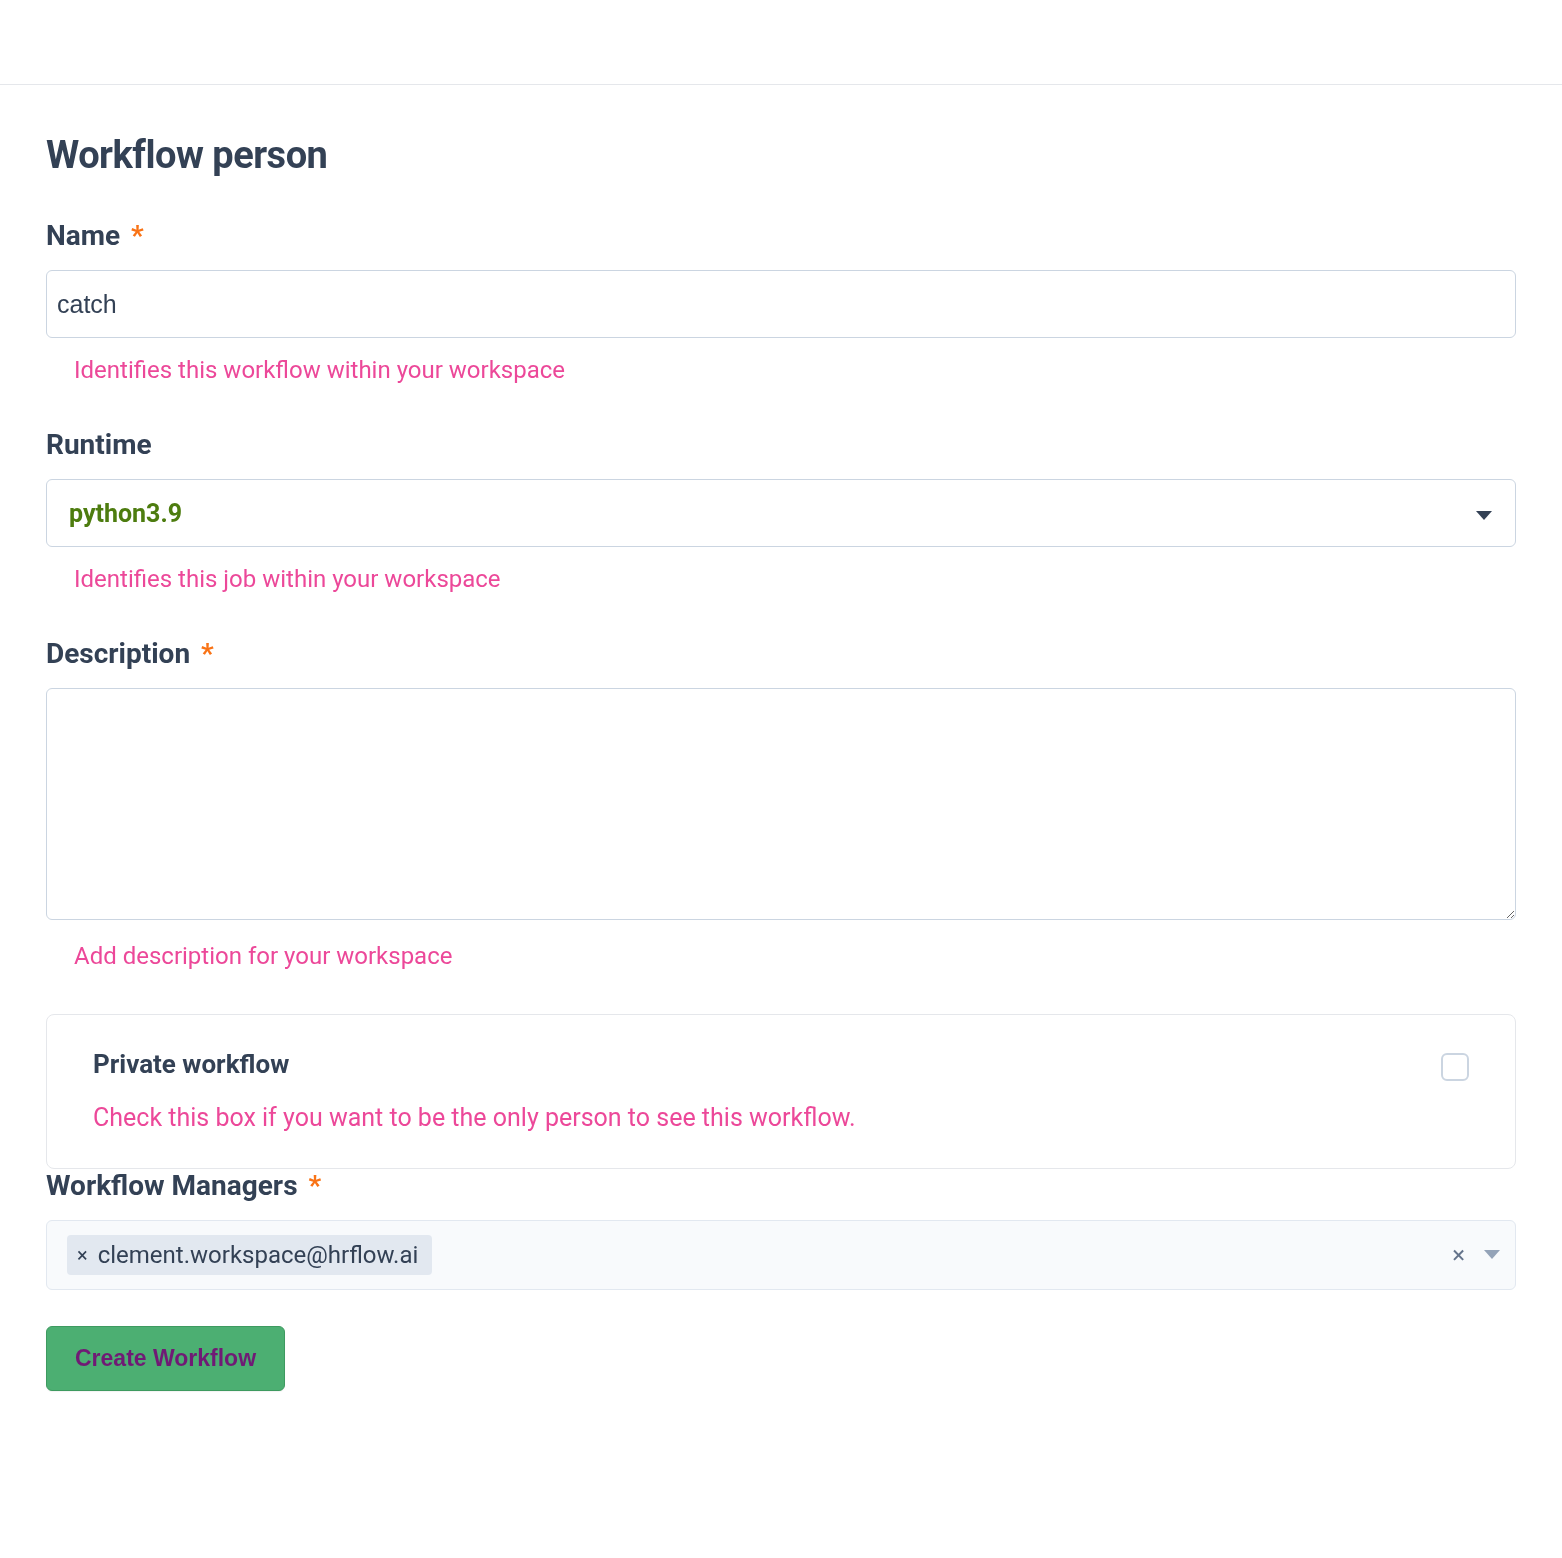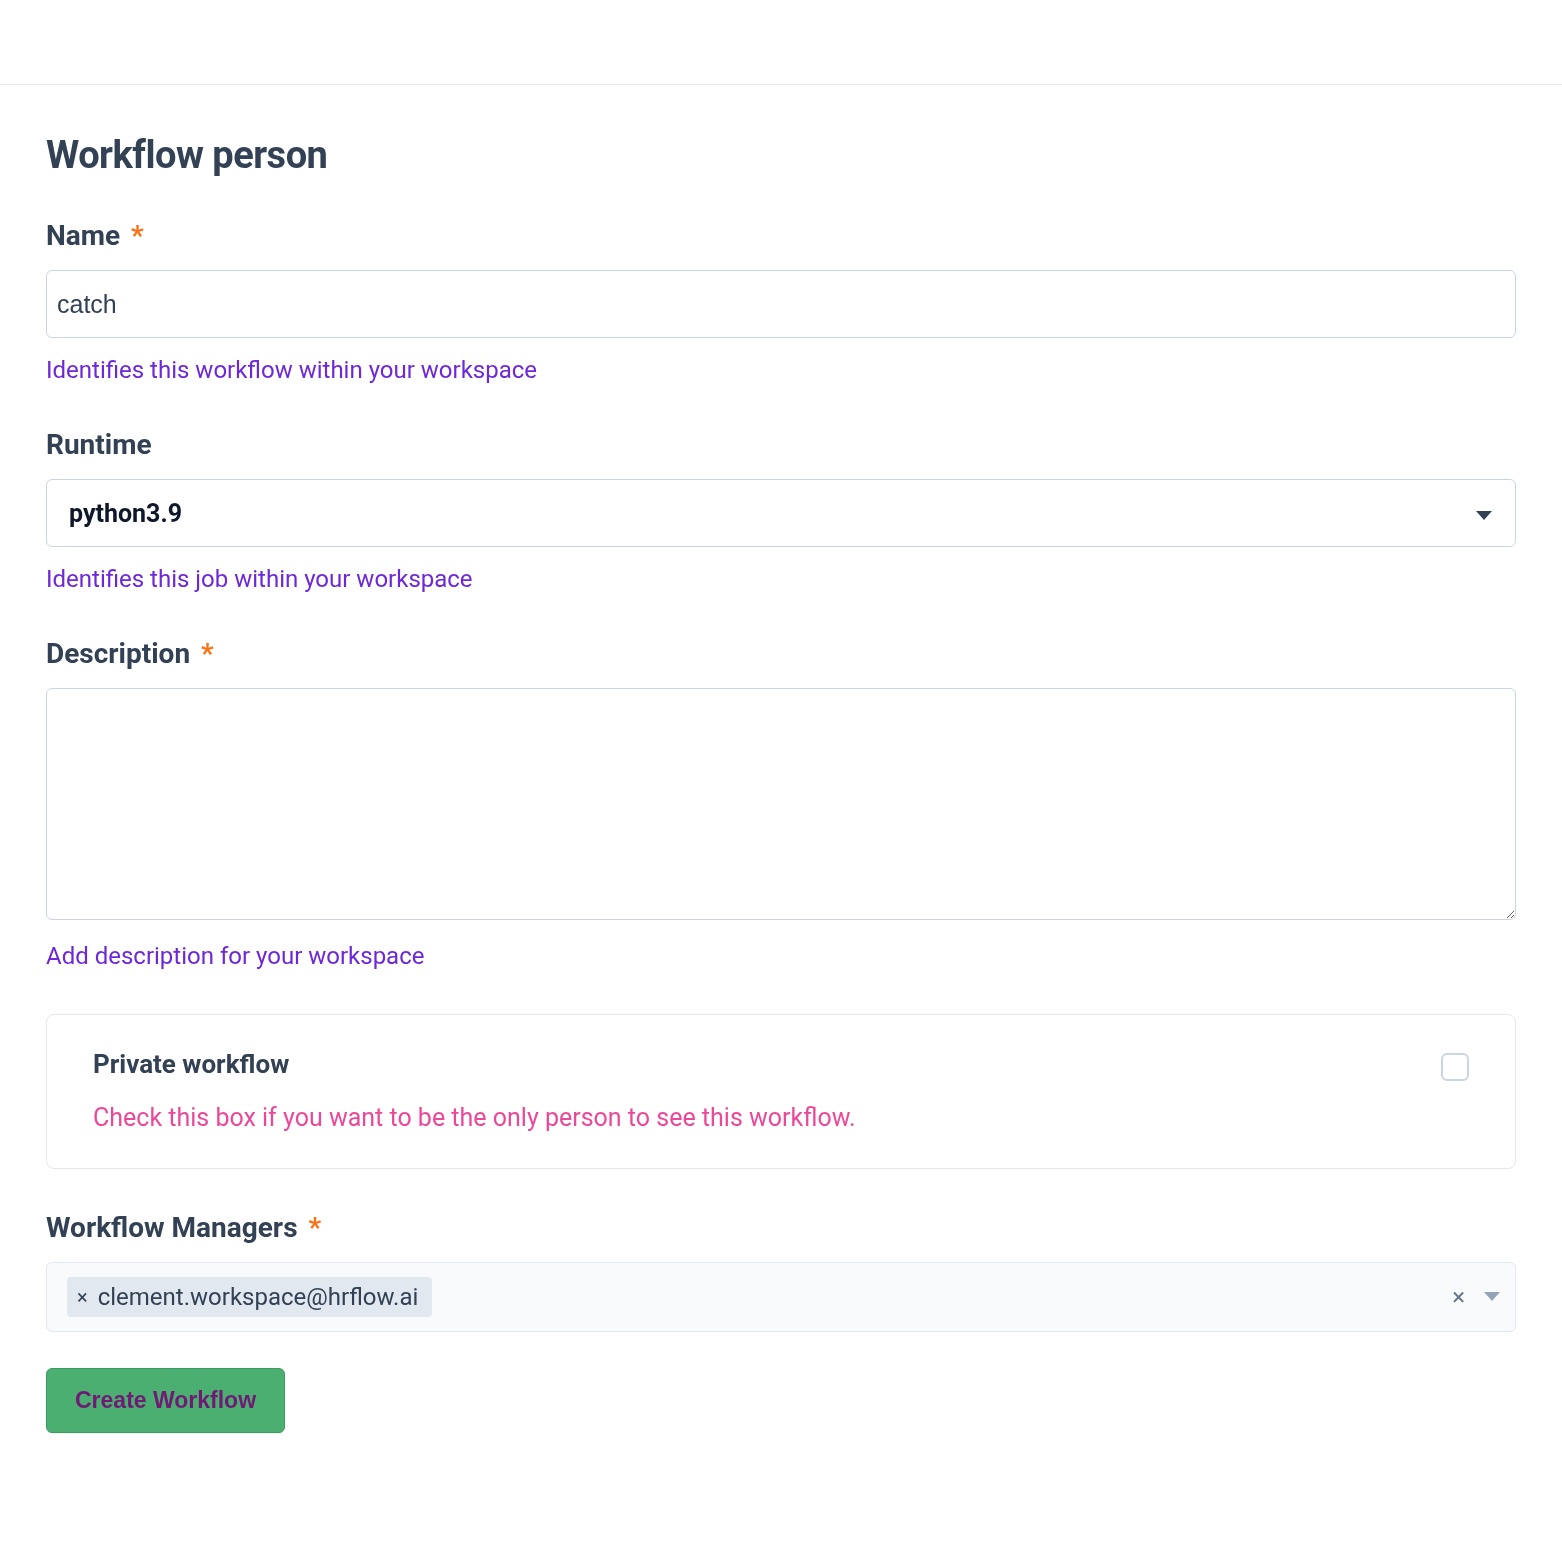--- a/index.html
+++ b/index.html
@@ -10,41 +10,40 @@
   .page-title { font-size: 38px; font-weight: 700; color: #334155; letter-spacing: -0.5px; margin-bottom: 42px; }
   .field { margin-bottom: 44px; }
   .label-row { font-size: 28px; font-weight: 700; color: #334155; margin-bottom: 18px; }
   .req-star { color: #f97316; font-weight: 700; margin-left: 4px; }
   .txt-input {
     width: 100%; height: 68px; padding: 0 10px;
     font-size: 25px; color: #334155;
     background: #fff; border: 1px solid #cbd5e1; border-radius: 6px;
     outline: none;
   }
-  .helper { font-size: 24px; color: #6d28d9; margin-top: 18px; }
+  .helper { font-size: 24px; color: #ec4899; margin-top: 18px; margin-left: 28px; }
   .select-wrap { position: relative; width: 100%; }
   .select-box {
     width: 100%; height: 68px; padding: 0 22px;
-    font-size: 25px; font-weight: 700; color: #0f172a;
+    font-size: 25px; font-weight: 700; color: #4d7c0f;
     background: #fff; border: 1px solid #cbd5e1; border-radius: 6px;
     display: flex; align-items: center; justify-content: space-between;
     cursor: pointer;
   }
   .caret-down-icon { color: #334155; }
   .textarea {
     width: 100%; height: 232px; padding: 16px 22px;
     font-size: 25px; color: #334155; font-family: inherit;
     background: #fff; border: 1px solid #cbd5e1; border-radius: 6px;
     resize: vertical; outline: none;
   }
   .panel {
     width: 100%; border: 1px solid #e5e7eb; border-radius: 8px;
     padding: 34px 46px 36px 46px;
     display: flex; align-items: flex-start; justify-content: space-between;
-    margin-bottom: 42px;
   }
   .panel-left { flex: 1; }
   .panel-title { font-size: 26px; font-weight: 700; color: #334155; margin-bottom: 24px; }
   .panel-desc { font-size: 25px; color: #ec4899; }
   .checkbox {
     width: 28px; height: 28px; border: 2px solid #cbd5e1; border-radius: 6px;
     background: #fff; cursor: pointer; flex: 0 0 auto; margin-top: 4px;
   }
   .multi {
     width: 100%; min-height: 70px; padding: 10px 14px 10px 20px;

